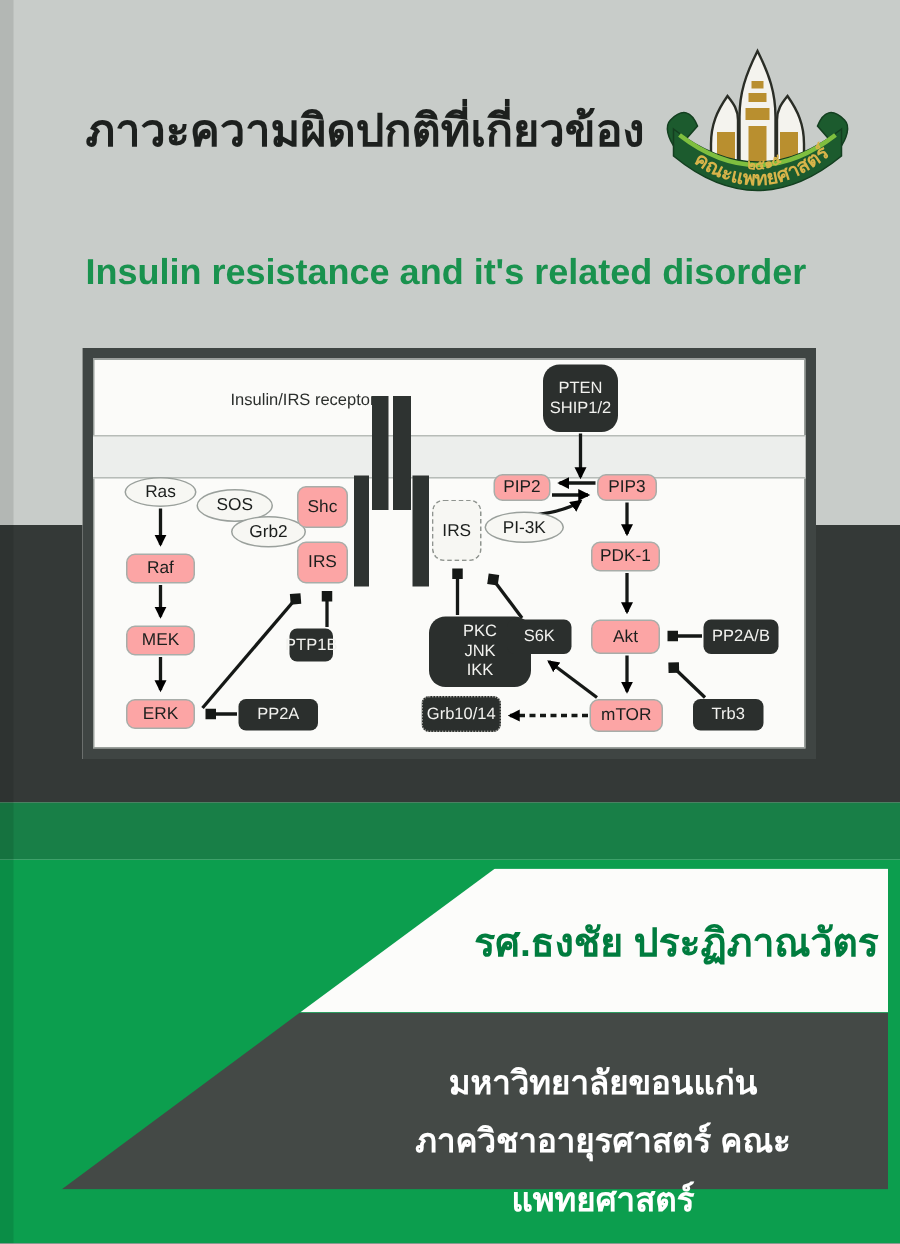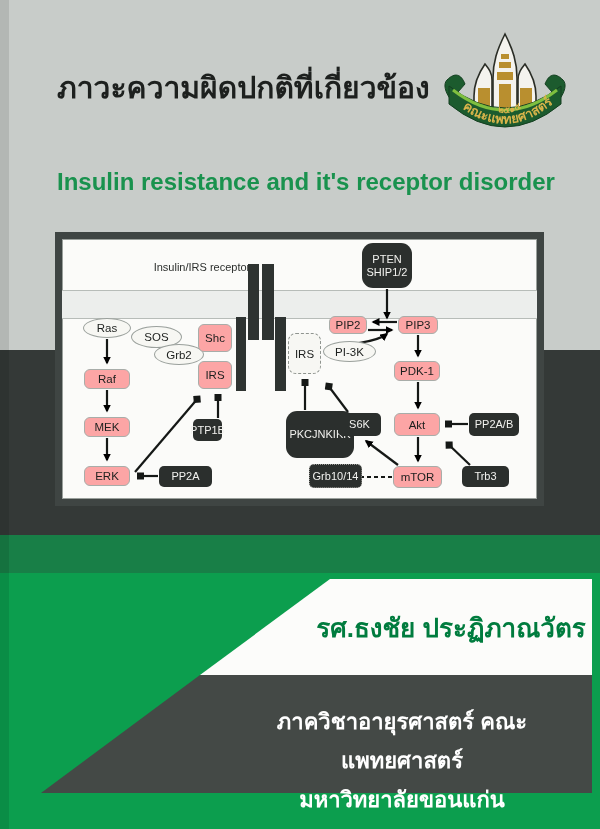--- a/index.html
+++ b/index.html
@@ -37,40 +37,40 @@
   .receptor-label{position:absolute;left:80px;top:22px;width:120px;text-align:center;
     font-size:11px;color:#2c2f2d;}
   .bar{position:absolute;background:#2e3331;}
   .node{position:absolute;display:flex;align-items:center;justify-content:center;
     text-align:center;font-size:11.5px;color:#1c1f1d;box-sizing:border-box;}
   .lightbox{background:#fca5a5;border:1.5px solid #a8ada9;border-radius:6px;}
   .dashedbox{background:#f7f7f3;border:1.5px dashed #8f948f;border-radius:8px;}
   .ellipse{background:#f7f7f3;border:1.5px solid #9aa09c;border-radius:50%;}
   .darkbox{background:#2b2f2d;color:#f2f2ef;border-radius:5px;font-size:11px;line-height:13px;}
   .darkbox.rounded{border-radius:11px;}
-  .dottedbox{border:1.5px dotted #9b9b97;margin-left:28px;}
+  .dottedbox{border:1.5px dotted #9b9b97;}
   .arrows{position:absolute;left:0;top:0;width:475px;height:260px;pointer-events:none;}
 </style>
 </head>
 <body>
 
 <div id="cover">
 
   <div class="bg-top"></div>
   <div class="bg-dark"></div>
   <div class="band-green-mid"></div>
   <div class="bg-green"></div>
   <div class="wedge-white"></div>
   <div class="wedge-dark"></div>
   <div class="edge-left"></div>
 
   <div class="title">
     <div>ภาวะความผิดปกติที่เกี่ยวข้อง</div>
   </div>
-  <div class="subtitle">Insulin resistance and it's receptor disorder</div>
+  <div class="subtitle">Insulin resistance and it's related disorder</div>
 
   <svg class="logo" viewBox="0 0 136 130">
 
     <g stroke="#2a2d26" stroke-width="1.6" fill="#f4f3ee">
       <path d="M48,36 C41,46 37,55 37,68 L37,90 L55,90 L55,52 C55,45 52,41 48,36 Z"></path>
       <path d="M88,36 C95,46 99,55 99,68 L99,90 L81,90 L81,52 C81,45 84,41 88,36 Z"></path>
       <path d="M68,6 C60,22 56,34 56,50 L56,92 L80,92 L80,50 C80,34 76,22 68,6 Z"></path>
     </g>
     <g fill="#b98f2f" stroke="none">
       <rect x="64" y="26" width="8" height="5"></rect>
@@ -158,30 +158,30 @@
     <div class="node lightbox" style="left:332px;top:122px;width:46px;height:20px">PDK-1</div>
     <div class="node lightbox" style="left:332px;top:174px;width:46px;height:23px">Akt</div>
     <div class="node lightbox" style="left:331px;top:227px;width:49px;height:22px">mTOR</div>
 
     <div class="node darkbox rounded" style="left:300px;top:4px;width:50px;height:45px;flex-direction:column">
       <div>PTEN</div>
       <div>SHIP1/2</div>
     </div>
     <div class="node darkbox" style="left:131px;top:180px;width:29px;height:22px">PTP1B</div>
     <div class="node darkbox" style="left:97px;top:227px;width:53px;height:21px">PP2A</div>
-    <div class="node darkbox rounded" style="left:224px;top:172px;width:68px;height:47px;flex-direction:row">
+    <div class="node darkbox rounded" style="left:224px;top:172px;width:68px;height:47px;flex-direction:column">
       <div>PKC</div>
       <div>JNK</div>
       <div>IKK</div>
     </div>
     <div class="node darkbox" style="left:276px;top:174px;width:43px;height:23px">S6K</div>
     <div class="node darkbox dottedbox" style="left:219px;top:225px;width:53px;height:24px">Grb10/14</div>
     <div class="node darkbox" style="left:407px;top:174px;width:50px;height:23px">PP2A/B</div>
     <div class="node darkbox" style="left:400px;top:227px;width:47px;height:21px">Trb3</div>
   </div>
 
   <div class="author">รศ.ธงชัย  ประฏิภาณวัตร</div>
   <div class="affiliation">
+    <div>มหาวิทยาลัยขอนแก่น</div>
     <div>ภาควิชาอายุรศาสตร์ คณะแพทยศาสตร์</div>
-    <div>มหาวิทยาลัยขอนแก่น</div>
   </div>
 
 </div>
 
 </body></html>

